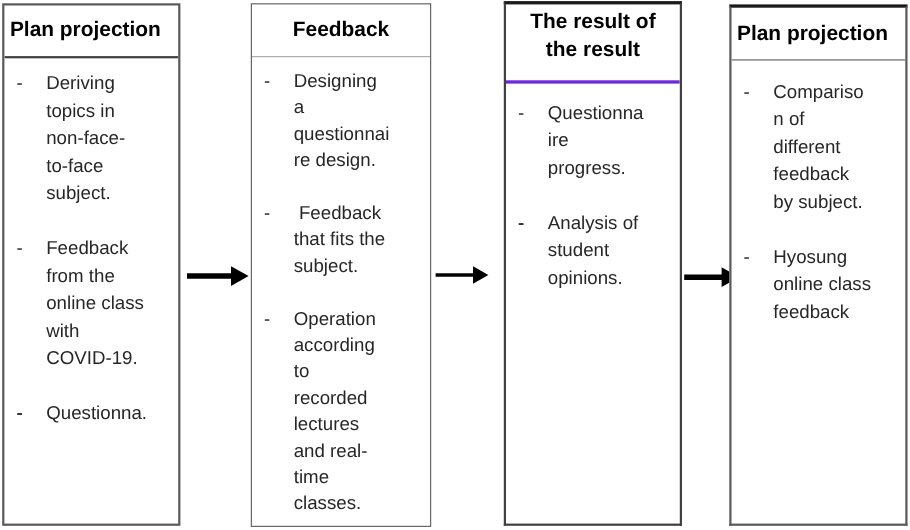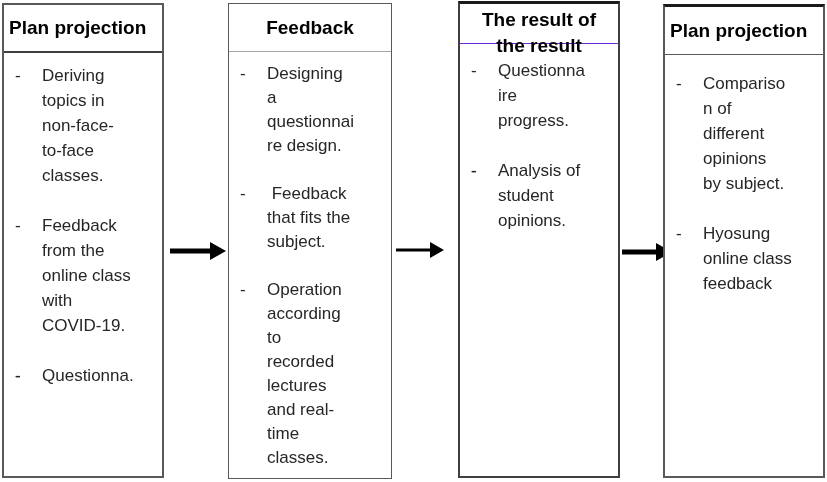--- a/index.html
+++ b/index.html
@@ -34,21 +34,21 @@
     height:48px;
     display:flex;align-items:center;
     font-weight:bold;font-size:19px;line-height:24px;
     color:var(--title);
     white-space:pre-line;
     border-bottom:2px solid #3f3f3f;
   }
   .h-left{justify-content:flex-start;padding-left:5px;}
   .h-center{justify-content:center;text-align:center;}
   #box2 .box-header{border-bottom:1px solid #a6a6a6;}
-  #box3 .box-header{height:40px;border-bottom:1px solid #6d28d9;align-items:flex-start;padding-top:3px;line-height:26px;}
+  #box3 .box-header{height:72px;border-bottom:3px solid #6d28d9;align-items:flex-start;padding-top:3px;line-height:26px;}
   #box4 .box-header{border-bottom:1.5px solid var(--border);}
 
   .box-list{
     list-style:none;margin:0;
     padding:10px 4px 0 0;
   }
   #box3 .box-list{padding-top:14px;}
   #box4 .box-list{padding-top:16px;}
   .item{
     position:relative;
@@ -80,21 +80,21 @@
 
 <div class="canvas">
 
   <div class="box" id="box1">
     <div class="box-header h-left">Plan projection</div>
     <ul class="box-list">
       <li class="item"><span class="dash">-</span><span>Deriving
 topics in
 non-face-
 to-face
-classes.</span></li>
+subject.</span></li>
       <li class="item"><span class="dash">-</span><span>Feedback
 from the
 online class
 with
 COVID-19.</span></li>
       <li class="item no-gap"><span class="dash">-</span></li>
       <li class="item"><span class="dash">-</span><span>Questionna.</span></li>
     </ul>
   </div>
 
@@ -147,21 +147,21 @@
     <line x1="2" y1="12" x2="38" y2="12" stroke-width="5"></line>
     <polygon points="36,3 52,12 36,21"></polygon>
   </svg>
 
   <div class="box" id="box4">
     <div class="box-header h-left">Plan projection</div>
     <ul class="box-list">
       <li class="item"><span class="dash">-</span><span>Compariso
 n of
 different
-opinions
+feedback
 by subject.</span></li>
       <li class="item"><span class="dash">-</span><span>Hyosung
 online class
 feedback</span></li>
     </ul>
   </div>
 
 </div>
 
 </body></html>

